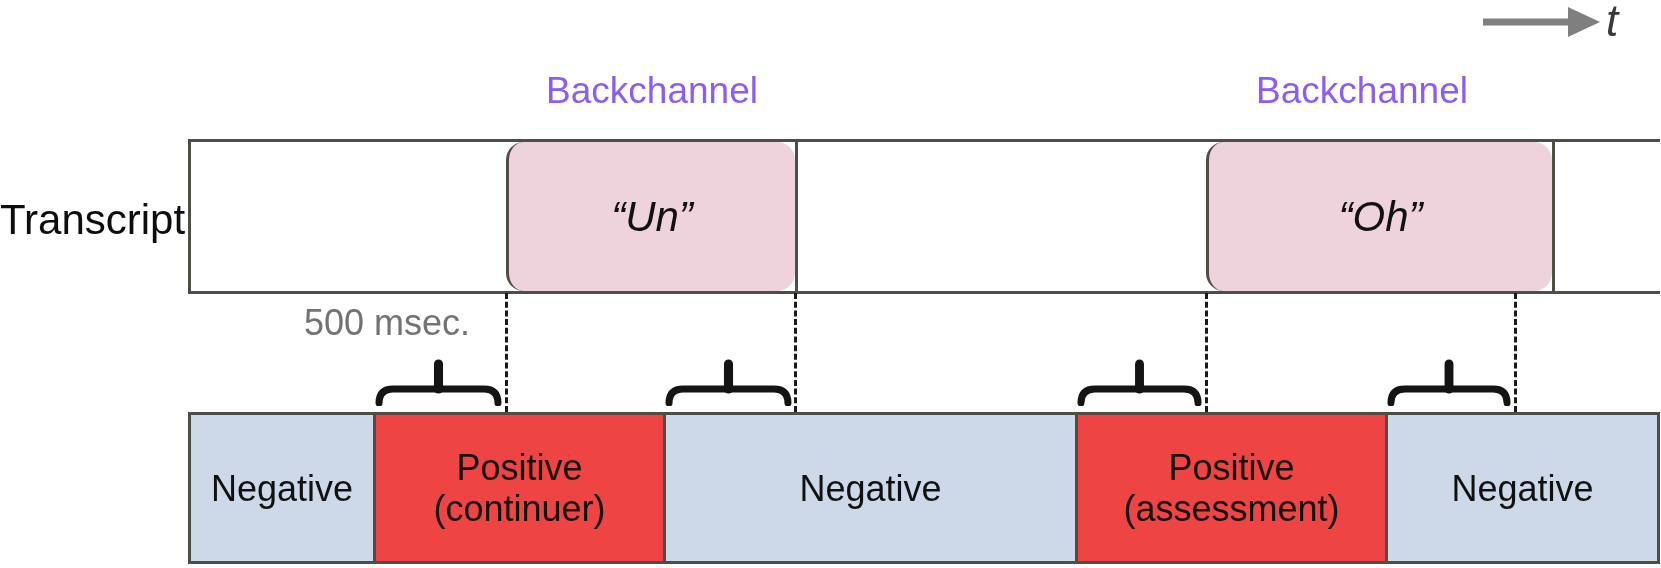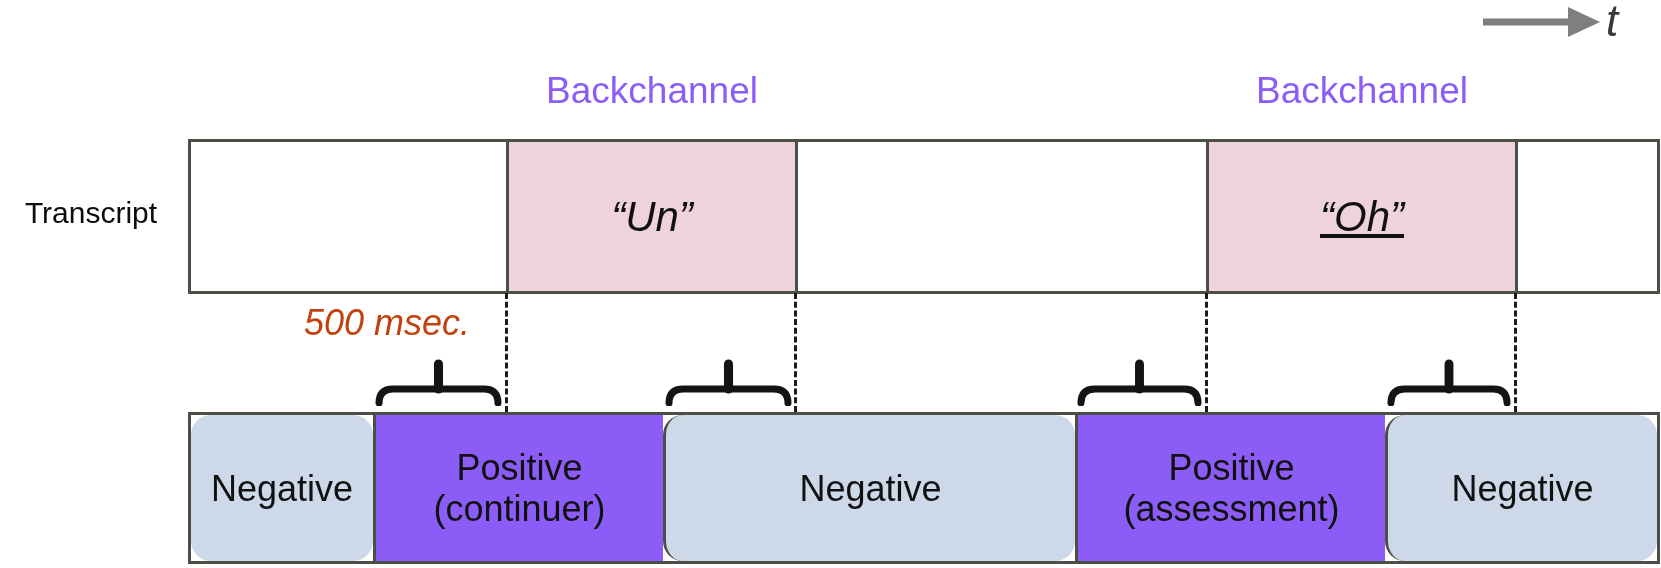--- a/index.html
+++ b/index.html
@@ -26,38 +26,38 @@
     border:3px solid #4b4f45;display:flex;background:#ffffff;
   }
   .bar.transcript{top:139px;height:155px;}
   .bar.labelbar{top:412px;height:152px;}
   .cell{
     flex:0 0 auto;box-sizing:border-box;display:flex;align-items:center;justify-content:center;
     font-size:36px;line-height:41px;text-align:center;white-space:pre-line;
   }
   .cell + .cell{border-left:3px solid #4b4f45;}
   .cell.speech{background:#ffffff;}
-  .cell.backchannel{background:#eed3dd;font-style:italic;font-size:42px;}
-  .cell.negative{background:#cdd9e8;border-radius:20px;}
-  .cell.positive{background:#8b5cf6;}
+  .cell.backchannel{background:#eed3dd;font-style:italic;font-size:42px;border-radius:18px;}
+  .cell.negative{background:#cdd9e8;}
+  .cell.positive{background:#ef4444;}
   
-  .t1{width:315px;} .t2{width:289px;} .t3{width:411px;} .t4{width:309px;text-decoration:underline;} .t5{width:142px;}
+  .t1{width:315px;} .t2{width:289px;} .t3{width:411px;} .t4{width:346px;} .t5{width:142px;}
   
   .l1{width:182px;} .l2{width:290px;} .l3{width:412px;} .l4{width:310px;} .l5{width:272px;}
   
   .row-label{
     position:absolute;left:0;width:182px;text-align:center;
-    font-size:30px;color:#0d0d0d;
+    font-size:42px;color:#0d0d0d;
   }
   .row-label.transcript{top:196px;}
   .row-label.labelrow{top:467px;}
   
   .duration{
     position:absolute;left:292px;top:302px;width:190px;text-align:center;
-    font-size:36px;font-style:italic;color:#c2410c;
+    font-size:36px;color:#737373;
   }
   
   .dash{
     position:absolute;top:293px;height:119px;width:0;
     border-left:3px dashed #1a1a1a;
   }
   .dash.d1{left:505px;} .dash.d2{left:794px;} .dash.d3{left:1205px;} .dash.d4{left:1514px;}
   
   .brace{position:absolute;top:356px;height:50px;}
   .brace.b1{left:374px;width:129px;}

